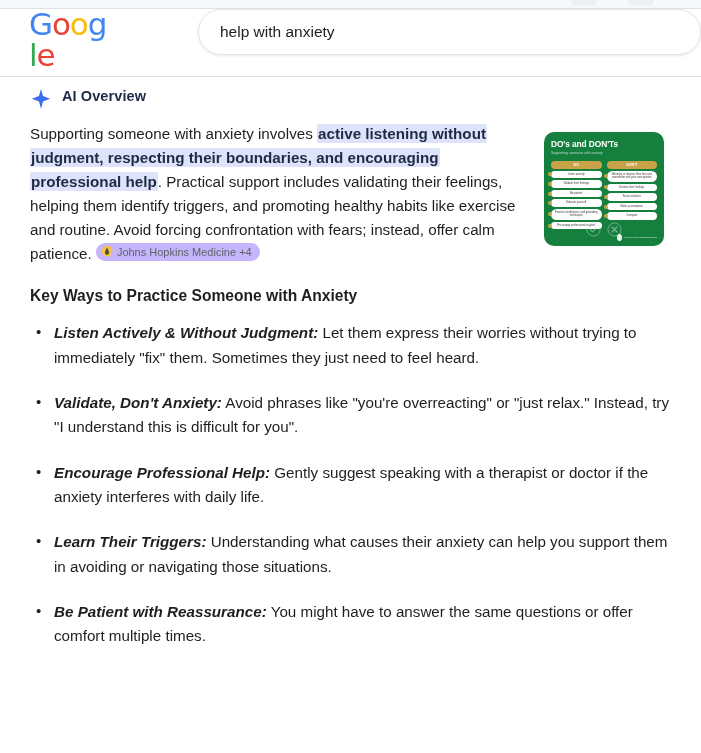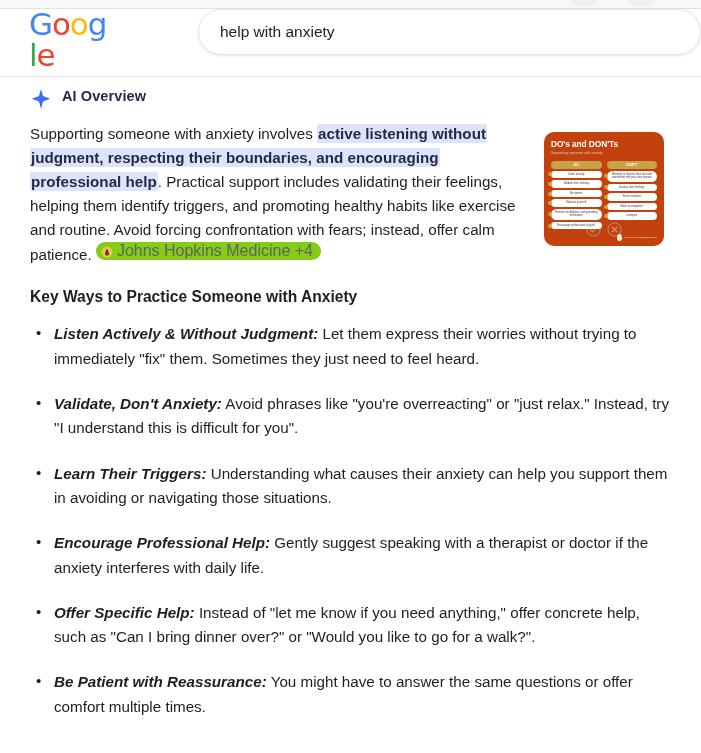--- a/index.html
+++ b/index.html
@@ -117,42 +117,42 @@
     font-weight: bold;
     border-radius: 2px;
     padding: 1px 1px;
     box-decoration-break: clone;
     -webkit-box-decoration-break: clone;
   }
 
   
   .cite {
     display: inline-flex;
-    align-items: flex-end;
+    align-items: flex-start;
     gap: 4px;
-    background: #84cc16;
+    background: #c4b5fd;
     border-radius: 10px;
     padding: 2px 8px 2px 5px;
-    font-size: 16px;
+    font-size: 11px;
     color: #5f6368;
     vertical-align: 2px;
     white-space: nowrap;
     line-height: 14px;
   }
   .cite-fav { width: 12px; height: 12px; flex: 0 0 auto; display: block; }
 
   
   .info-card {
     position: absolute;
     top: 10px;
     left: 544px;
     width: 120px;
     height: 114px;
     border-radius: 10px;
-    background: #c2410c;
+    background: #15803d;
     overflow: hidden;
     padding: 7px 7px 5px 7px;
   }
   .ic-title {
     color: #ffffff;
     font-weight: bold;
     font-size: 8.4px;
     letter-spacing: -.1px;
     line-height: 10px;
   }
@@ -335,19 +335,18 @@
         <span>Johns Hopkins Medicine +4</span>
       </span>
     </div>
   </div>
 
   <div class="section-heading">Key Ways to Practice Someone with Anxiety</div>
 
   <div class="bullets" id="bullet-list">
       <div class="bullet"><b>Listen Actively &amp; Without Judgment:</b><span> Let them express their worries without trying to immediately "fix" them. Sometimes they just need to feel heard.</span></div>
       <div class="bullet"><b>Validate, Don't Anxiety:</b><span> Avoid phrases like "you're overreacting" or "just relax." Instead, try "I understand this is difficult for you".</span></div>
+      <div class="bullet"><b>Encourage Professional Help:</b><span> Gently suggest speaking with a therapist or doctor if the anxiety interferes with daily life.</span></div>
       <div class="bullet"><b>Learn Their Triggers:</b><span> Understanding what causes their anxiety can help you support them in avoiding or navigating those situations.</span></div>
-      <div class="bullet"><b>Encourage Professional Help:</b><span> Gently suggest speaking with a therapist or doctor if the anxiety interferes with daily life.</span></div>
-      <div class="bullet"><b>Offer Specific Help:</b><span> Instead of "let me know if you need anything," offer concrete help, such as "Can I bring dinner over?" or "Would you like to go for a walk?".</span></div>
       <div class="bullet"><b>Be Patient with Reassurance:</b><span> You might have to answer the same questions or offer comfort multiple times.</span> </div>
     </div>
 
 </div>
 
 </body></html>

